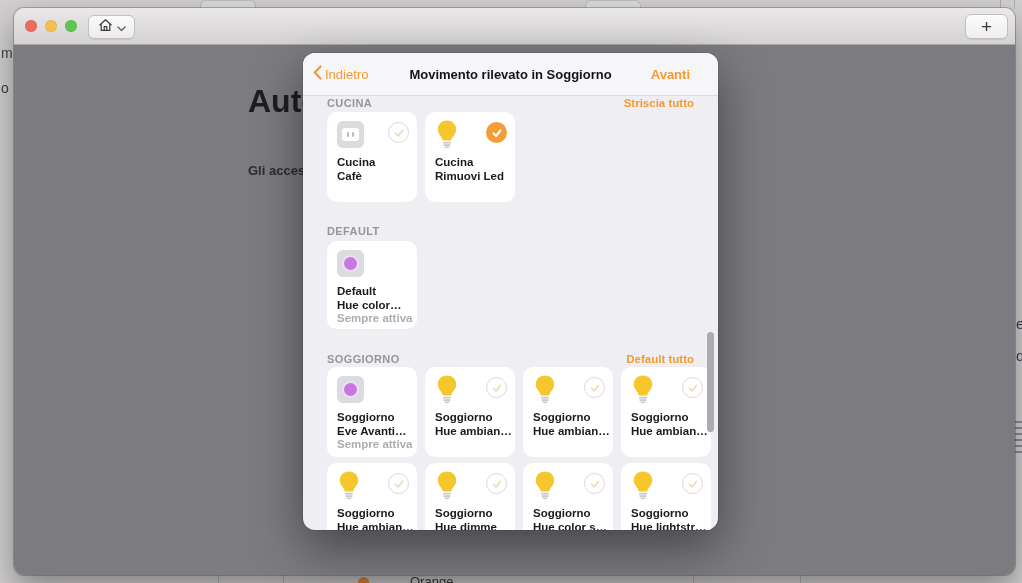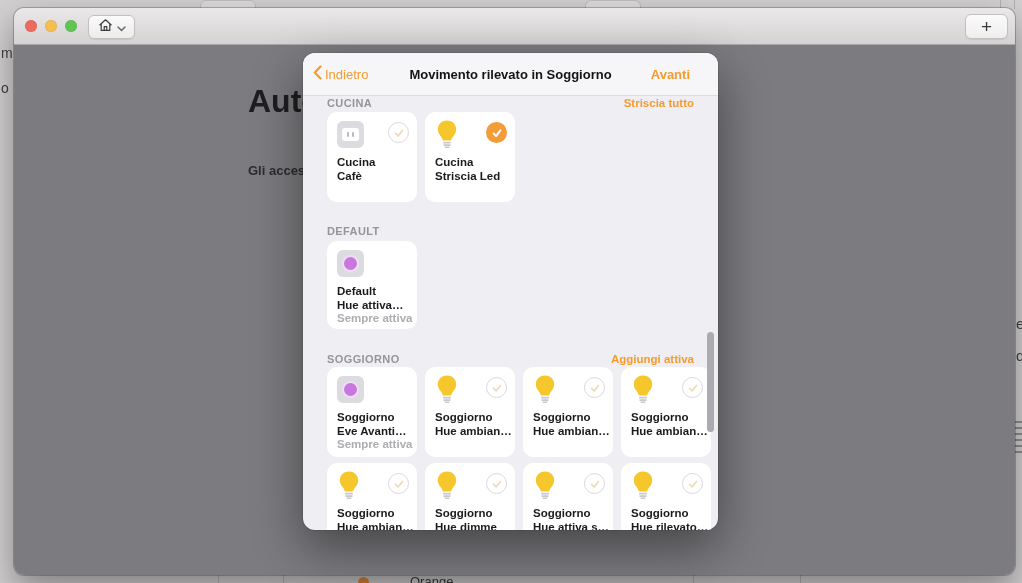--- a/index.html
+++ b/index.html
@@ -197,44 +197,44 @@
             <rect x="7.3" y="24.2" width="7.4" height="1.8" rx=".9" fill="#c8c8cd"></rect>
             <rect x="8.5" y="26.4" width="5" height="1.5" rx=".75" fill="#c8c8cd"></rect>
           </svg>
         <div class="circle sel">
           <svg width="12" height="12" viewBox="0 0 14 14">
               <path d="M3 7.5 L6 10.5 L11 4" stroke="#ffffff" stroke-width="2.4" fill="none" stroke-linecap="round" stroke-linejoin="round"></path>
             </svg>
         </div>
         <div class="card-text">
           <div>Cucina</div>
-          <div>Striscia Led</div>
+          <div>Rimuovi Led</div>
         </div>
       </div>
     </div>
 
     <div class="sec-head mt-head2">
       <span class="sec-name">DEFAULT</span>
     </div>
     <div class="cards mt-cards2">
       <div class="card" style="height:88px">
         <div class="icon-sq">
             <div class="btn-dot"></div>
           </div>
         <div class="card-text">
           <div>Default</div>
-          <div>Hue attiva…</div>
+          <div>Hue color…</div>
           <div class="card-sub">Sempre attiva</div>
         </div>
       </div>
     </div>
 
     <div class="sec-head mt-head3">
       <span class="sec-name">SOGGIORNO</span>
-      <span class="sec-action">Aggiungi attiva</span>
+      <span class="sec-action">Default tutto</span>
     </div>
     <div class="cards mt-cards3">
       <div class="card">
         <div class="icon-sq">
             <div class="btn-dot"></div>
           </div>
         <div class="card-text">
           <div>Soggiorno</div>
           <div>Eve Avanti…</div>
           <div class="card-sub">Sempre attiva</div>
@@ -335,37 +335,37 @@
             <rect x="7.3" y="24.2" width="7.4" height="1.8" rx=".9" fill="#c8c8cd"></rect>
             <rect x="8.5" y="26.4" width="5" height="1.5" rx=".75" fill="#c8c8cd"></rect>
           </svg>
         <div class="circle unsel">
           <svg width="12" height="12" viewBox="0 0 14 14">
               <path d="M3 7.5 L6 10.5 L11 4" stroke="#eddbb8" stroke-width="2" fill="none" stroke-linecap="round" stroke-linejoin="round"></path>
             </svg>
         </div>
         <div class="card-text">
           <div>Soggiorno</div>
-          <div>Hue attiva s…</div>
-        </div>
-      </div>
-      <div class="card">
-        <svg class="bulb" width="22" height="28" viewBox="0 0 22 28">
-            <path d="M11 .5 C5.2 .5 1.8 4.7 1.8 9.3 c0 2.9 1.3 4.9 2.7 6.7 1.1 1.4 2.1 2.8 2.4 4.5 h8.2 c.3-1.7 1.3-3.1 2.4-4.5 1.4-1.8 2.7-3.8 2.7-6.7 C20.2 4.7 16.8 .5 11 .5 z" fill="#f6c62d"></path>
-            <rect x="7" y="21.8" width="8" height="1.8" rx=".9" fill="#c8c8cd"></rect>
-            <rect x="7.3" y="24.2" width="7.4" height="1.8" rx=".9" fill="#c8c8cd"></rect>
-            <rect x="8.5" y="26.4" width="5" height="1.5" rx=".75" fill="#c8c8cd"></rect>
-          </svg>
-        <div class="circle unsel">
-          <svg width="12" height="12" viewBox="0 0 14 14">
-              <path d="M3 7.5 L6 10.5 L11 4" stroke="#eddbb8" stroke-width="2" fill="none" stroke-linecap="round" stroke-linejoin="round"></path>
-            </svg>
-        </div>
-        <div class="card-text">
-          <div>Soggiorno</div>
-          <div>Hue rilevato…</div>
+          <div>Hue color s…</div>
+        </div>
+      </div>
+      <div class="card">
+        <svg class="bulb" width="22" height="28" viewBox="0 0 22 28">
+            <path d="M11 .5 C5.2 .5 1.8 4.7 1.8 9.3 c0 2.9 1.3 4.9 2.7 6.7 1.1 1.4 2.1 2.8 2.4 4.5 h8.2 c.3-1.7 1.3-3.1 2.4-4.5 1.4-1.8 2.7-3.8 2.7-6.7 C20.2 4.7 16.8 .5 11 .5 z" fill="#f6c62d"></path>
+            <rect x="7" y="21.8" width="8" height="1.8" rx=".9" fill="#c8c8cd"></rect>
+            <rect x="7.3" y="24.2" width="7.4" height="1.8" rx=".9" fill="#c8c8cd"></rect>
+            <rect x="8.5" y="26.4" width="5" height="1.5" rx=".75" fill="#c8c8cd"></rect>
+          </svg>
+        <div class="circle unsel">
+          <svg width="12" height="12" viewBox="0 0 14 14">
+              <path d="M3 7.5 L6 10.5 L11 4" stroke="#eddbb8" stroke-width="2" fill="none" stroke-linecap="round" stroke-linejoin="round"></path>
+            </svg>
+        </div>
+        <div class="card-text">
+          <div>Soggiorno</div>
+          <div>Hue lightstr…</div>
         </div>
       </div>
     </div>
   </div>
 
   <div class="scroll-thumb"></div>
 </div>
 
 </body></html>

